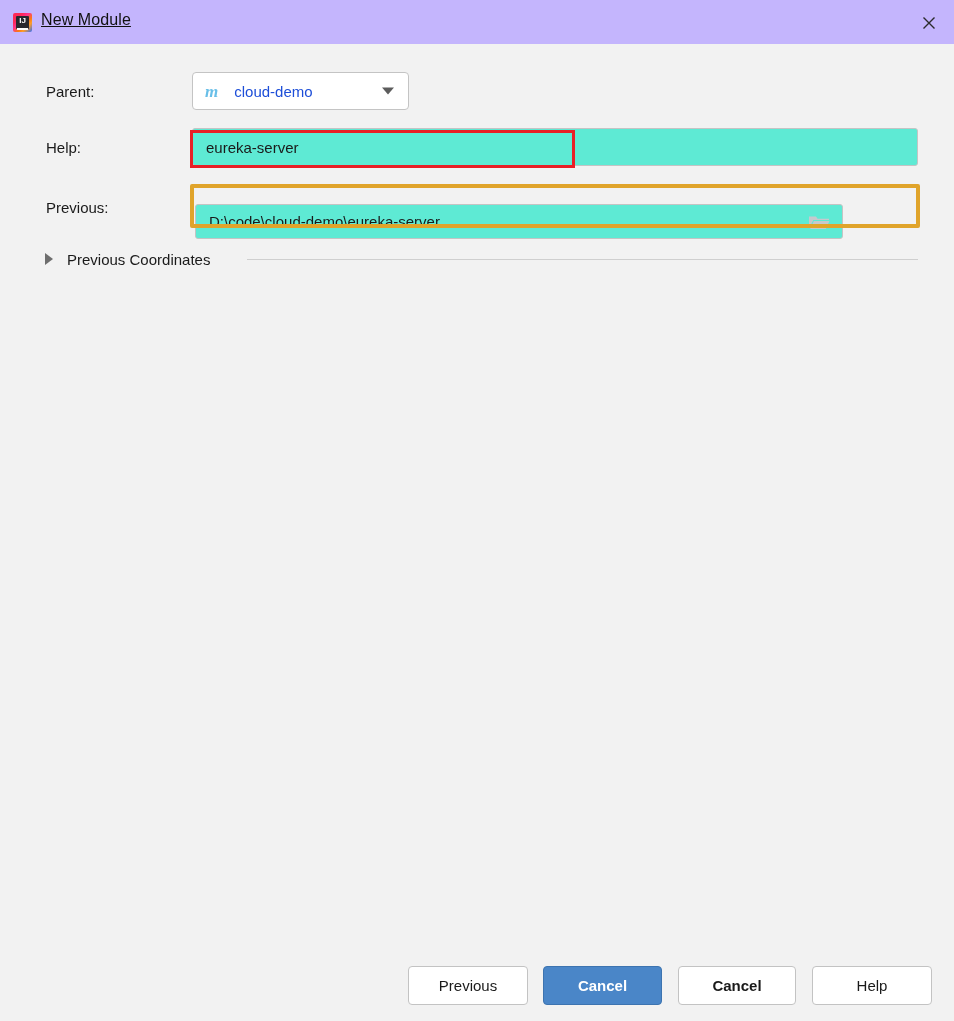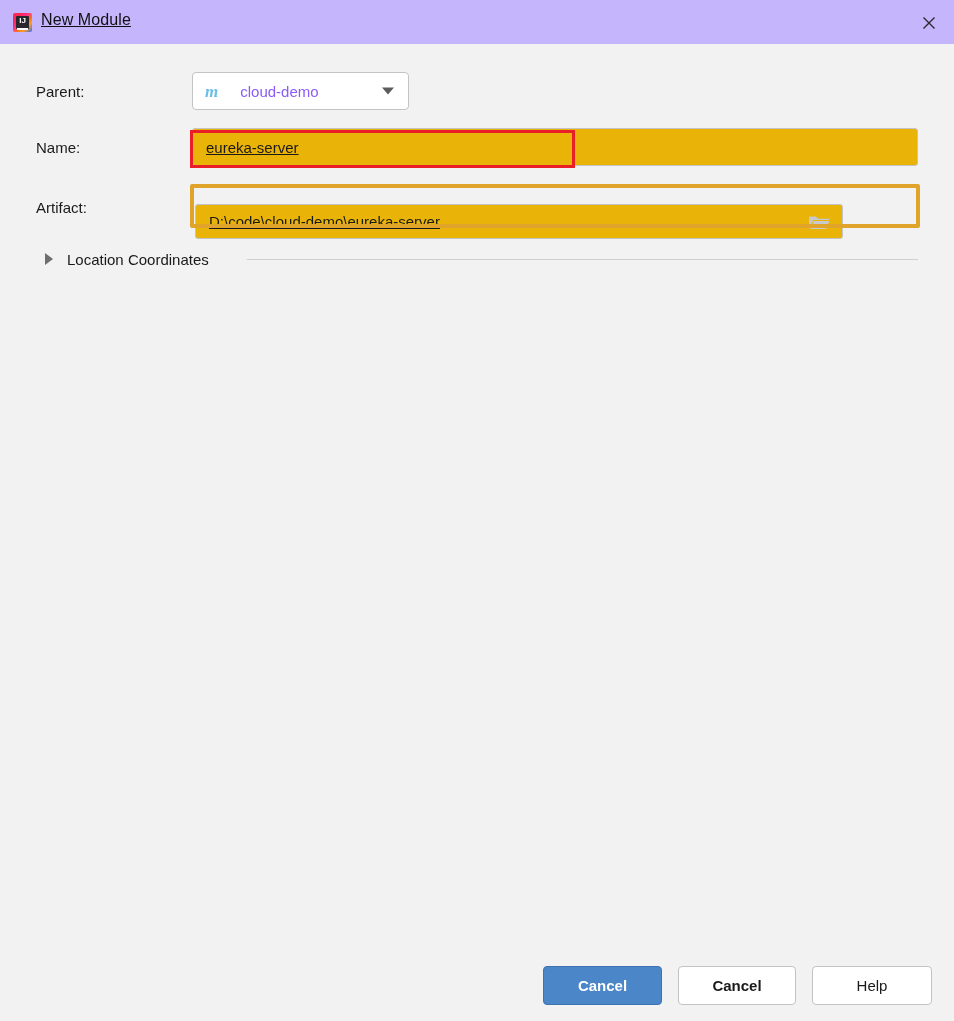--- a/index.html
+++ b/index.html
@@ -79,21 +79,21 @@
     left: 0; top: 44px;
     width: 954px;
   }
   .row {
     position: absolute;
     left: 0;
     width: 954px;
   }
   .row-label {
     position: absolute;
-    left: 36px;
+    left: 46px;
     font-size: 15px;
     color: #1a1a1a;
     white-space: nowrap;
   }
 
   
   .row-parent       { top: 28px; height: 42px; }
   .row-parent .row-label { top: 11px; }
   .combo {
     position: absolute;
@@ -110,49 +110,48 @@
   .maven-icon {
     margin-left: 12px;
     font-size: 17px;
     font-weight: bold;
     font-style: italic;
     color: #69bfe8;
     font-family: "Liberation Serif", serif;
     line-height: 1;
   }
   .combo-value {
-    margin-left: 22px;
-    font-size: 15px;
-    color: #8b5cf6;
+    margin-left: 16px;
+    font-size: 15px;
+    color: #1d4ed8;
   }
   .combo-arrow {
     position: absolute;
     right: 14px; top: 50%;
     transform: translateY(-50%);
     width: 0; height: 0;
     border-left: 6px solid transparent;
     border-right: 6px solid transparent;
     border-top: 7px solid #5c5c5c;
   }
 
   
   .row-name { top: 84px; height: 42px; }
   .row-name .row-label { top: 11px; }
   .text-input {
     position: absolute;
     top: 0;
     height: 38px;
-    background: #eab308;
+    background: #5eead4;
     border: 1px solid #c4c4c4;
     border-radius: 3px;
     box-sizing: border-box;
     display: flex;
     align-items: center;
     cursor: text;
-    text-decoration: underline;
   }
   .input-name {
     left: 192px;
     width: 726px;
   }
   .input-text {
     margin-left: 13px;
     font-size: 15px;
     color: #1a1a1a;
     white-space: nowrap;
@@ -285,47 +284,48 @@
   <div class="row row-parent">
     <div class="row-label">Parent:</div>
     <div class="combo">
       <span class="maven-icon">m</span>
       <span class="combo-value">cloud-demo</span>
       <span class="combo-arrow"></span>
     </div>
   </div>
 
   <div class="row row-name">
-    <div class="row-label">Name:</div>
+    <div class="row-label">Help:</div>
     <div class="text-input input-name">
       <span class="input-text">eureka-server</span>
     </div>
   </div>
 
   <div class="row row-location">
-    <div class="row-label">Artifact:</div>
+    <div class="row-label">Previous:</div>
     <div class="text-input input-location">
       <span class="input-text">D:\code\cloud-demo\eureka-server</span>
       <span class="folder-icon">
         <svg width="22" height="18" viewBox="0 0 22 18" aria-hidden="true">
           <path d="M1 3.5 h7 l1.6 2.2 H21 v1.3 H5.4 L1.6 14.5 H1 Z" fill="#c6c9cd"></path>
           <path d="M5.8 8 H21.4 L17.8 16 H2.2 Z" fill="#c6c9cd"></path>
         </svg>
       </span>
     </div>
   </div>
 
   <div class="collapsible">
     <span class="disclosure"></span>
-    <span class="collapsible-label">Location Coordinates</span>
+    <span class="collapsible-label">Previous Coordinates</span>
     <span class="collapsible-rule"></span>
   </div>
 
 </div>
 
 <div class="annot annot-red"></div>
 <div class="annot annot-orange"></div>
 
 <div class="footer">
+  <div class="btn btn-default btn-previous">Previous</div>
   <div class="btn btn-primary btn-finish">Cancel</div>
   <div class="btn btn-default btn-cancel">Cancel</div>
   <div class="btn btn-default btn-help">Help</div>
 </div>
 
 </body></html>

